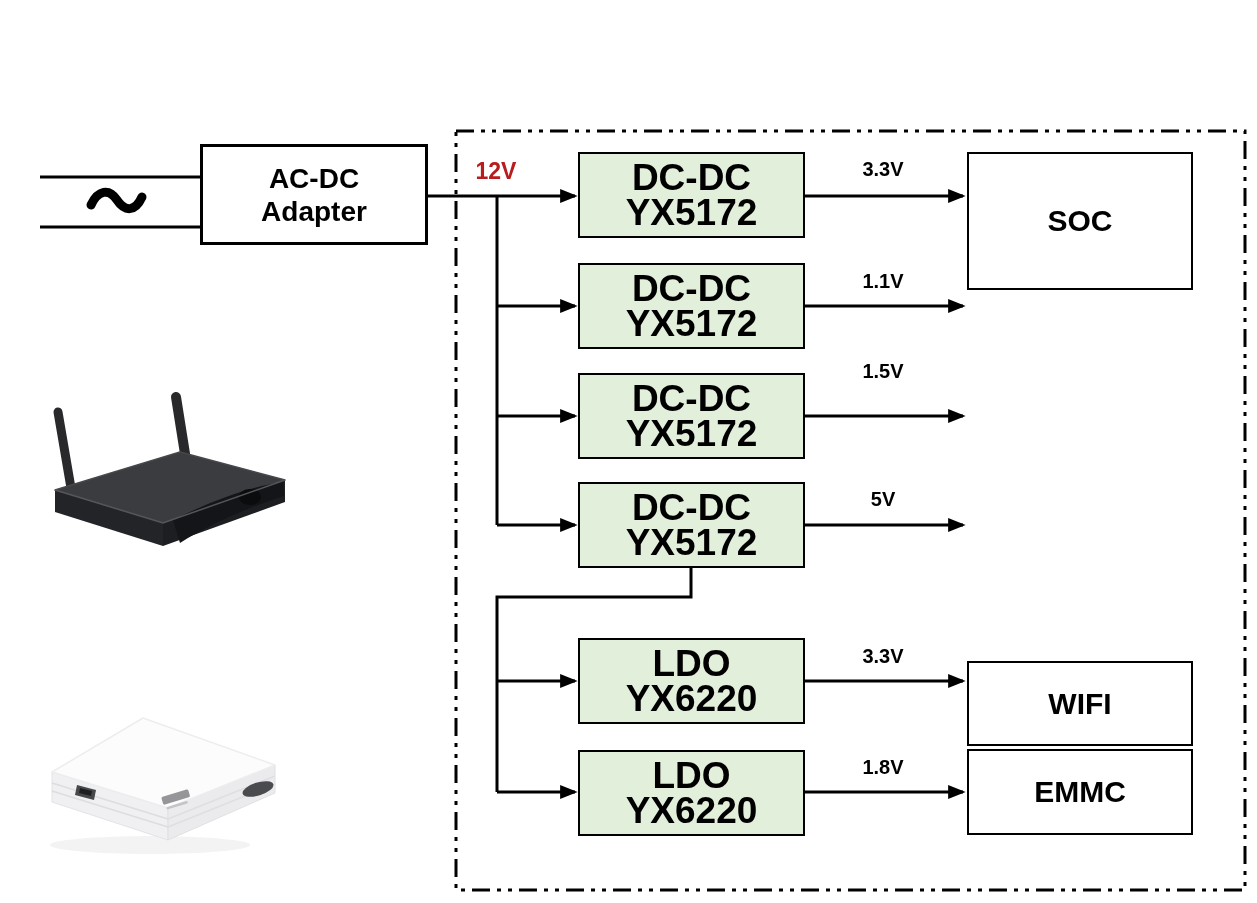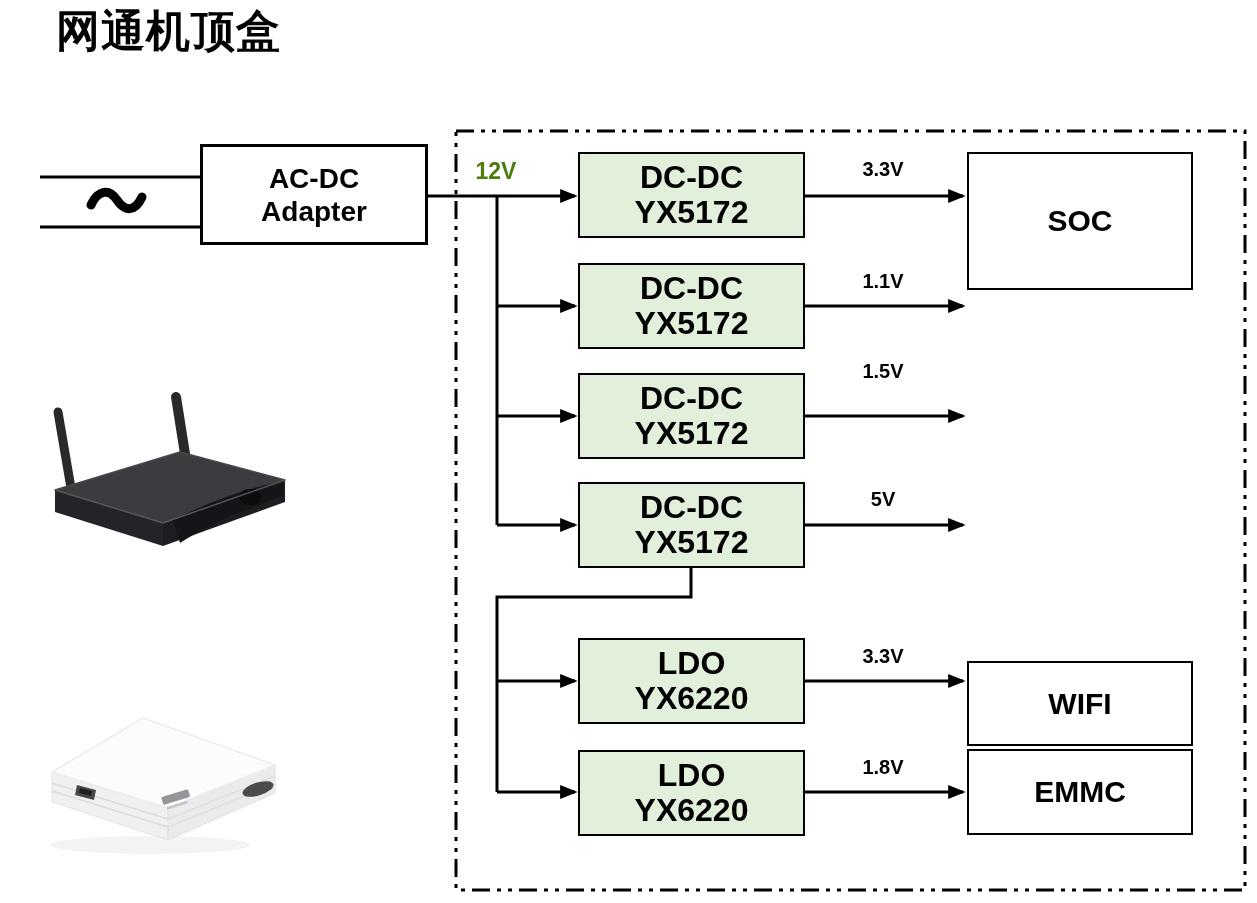--- a/index.html
+++ b/index.html
@@ -21,41 +21,40 @@
     border:2.5px solid #000;
     display:flex;flex-direction:column;align-items:center;justify-content:center;
     font-weight:700;color:#000;text-align:right;background:#fff;
   }
   .adapter{
     left:200px;top:144px;width:228px;height:101px;
     border-width:3px;font-size:28px;line-height:33px;
   }
   .conv{
     left:578px;width:227px;height:86px;
-    font-size:32px;line-height:35px;
+    font-size:37px;line-height:35px;
   }
   .load{
     left:967px;width:226px;
     font-size:30px;
   }
   .vlabel{
     position:absolute;width:110px;text-align:center;
     font-weight:700;font-size:20px;color:#000;
   }
   .rail-label{
     position:absolute;left:464px;top:158px;width:64px;text-align:center;
-    font-weight:700;font-size:23px;color:#4d7c0f;
+    font-weight:700;font-size:23px;color:#b91c1c;
   }
 </style>
 </head>
 <body>
 
 <div id="stage">
 
-  <div id="page-title">网通机顶盒</div>
 
   <svg class="layer" width="1257" height="903" viewBox="0 0 1257 903">
     <defs>
       <marker id="arr" markerUnits="userSpaceOnUse" markerWidth="18" markerHeight="14" viewBox="0 0 10 8" refX="8.5" refY="4" orient="auto">
         <path d="M0,0 L10,4 L0,8 Z" fill="#000"></path>
       </marker>
     </defs>
 
     <rect x="456" y="131" width="789" height="759" fill="none" stroke="#000" stroke-width="3" stroke-dasharray="18 7 4 7 4 7"></rect>
 

